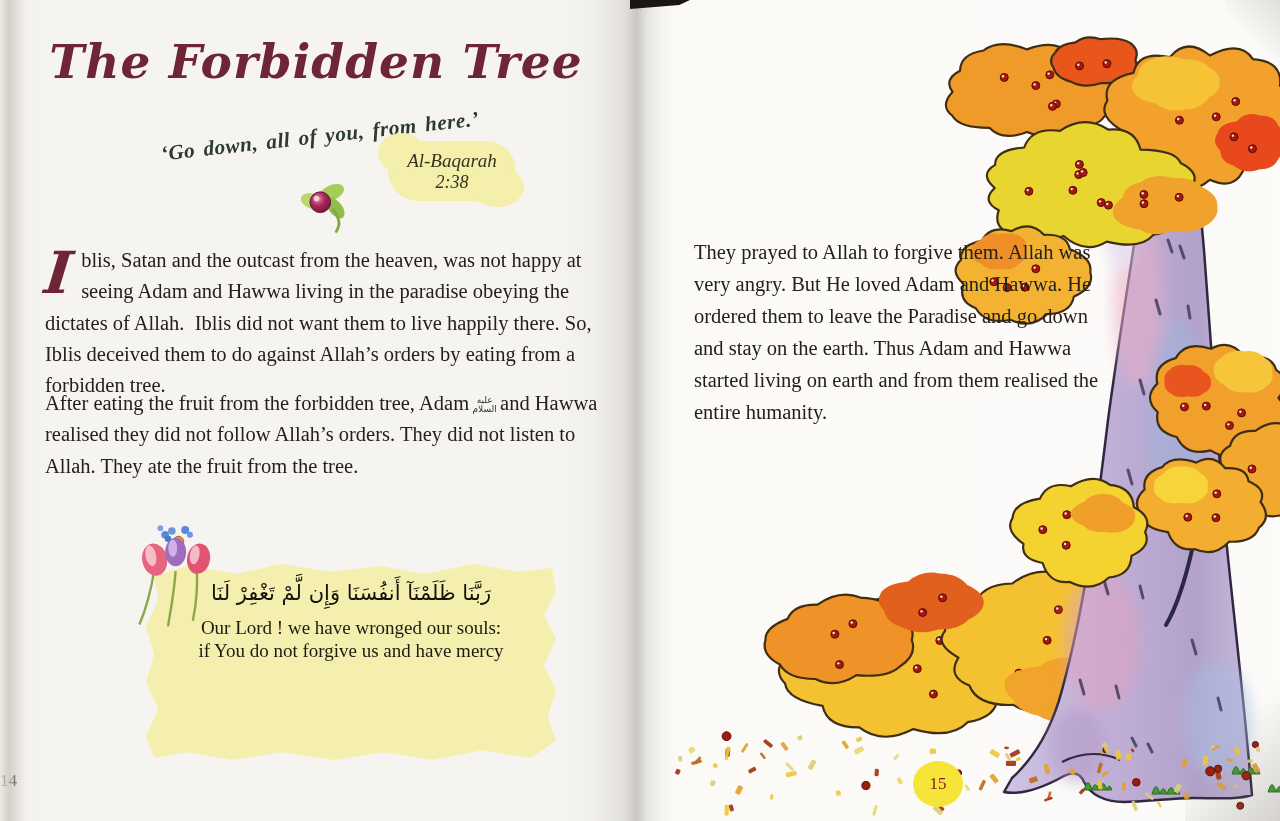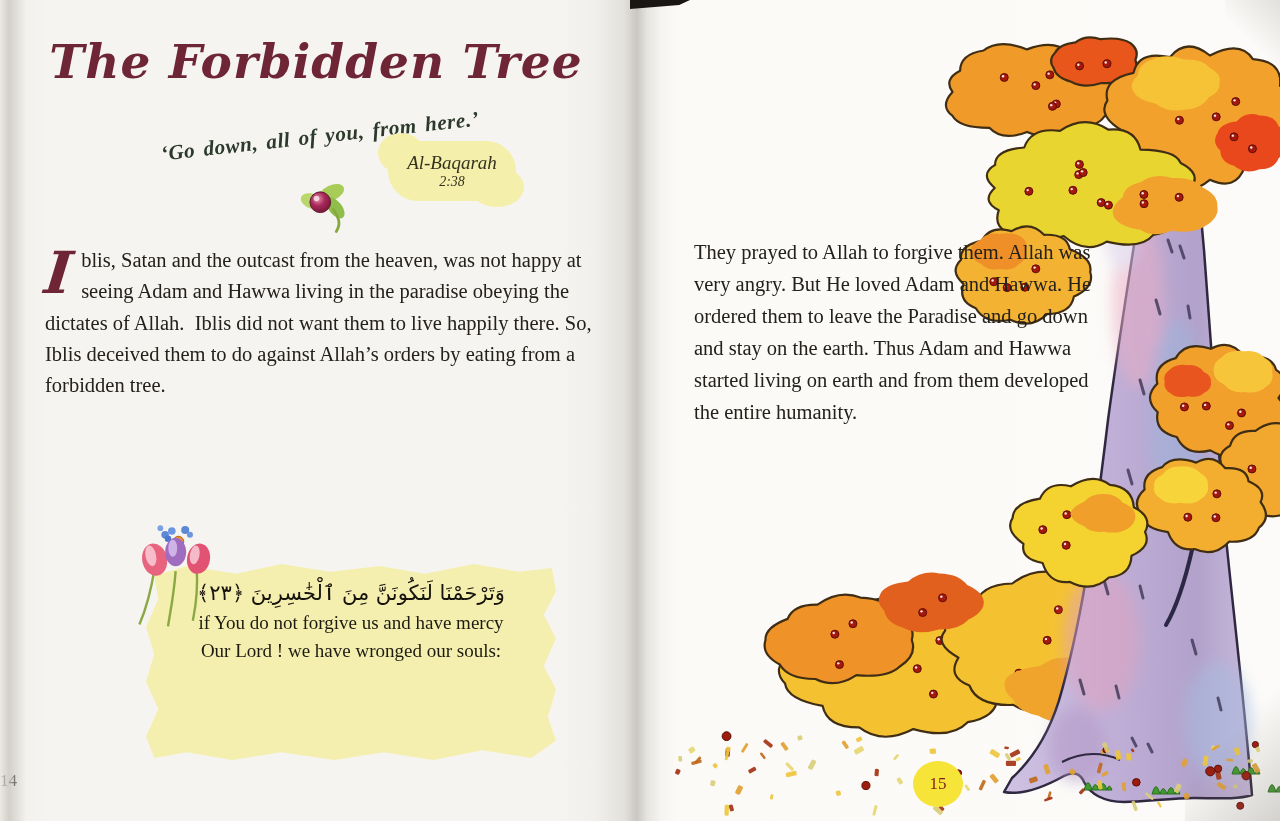--- a/index.html
+++ b/index.html
@@ -35,21 +35,21 @@
   .cloud { position:absolute; left:388px; top:141px; width:128px; height:60px;
     background:var(--cloud-yellow,#f5efac); border-radius:30px; }
   .cloud::before { content:""; position:absolute; left:-10px; top:-8px; width:46px; height:40px;
     border-radius:50%; background:inherit; }
   .cloud::after { content:""; position:absolute; right:-8px; bottom:-6px; width:54px; height:40px;
     border-radius:50%; background:inherit; }
   .cloud .cl-in { position:relative; z-index:2; width:100%; height:100%;
     display:flex; flex-direction:column; align-items:center; justify-content:center;
     font-style:italic; color:#35311f; line-height:1.15; }
   .cl-surah { font-size:19px; }
-  .cl-ayah  { font-size:14px; }
+  .cl-ayah  { font-size:18px; }
 
   .body-par { position:absolute; left:45px; width:572px; font-size:20.5px; line-height:1.53;
     color:var(--body-text,#24211c); white-space:pre-wrap; }
   #para1 { top:245px; }
   #para2 { top:388px; white-space:normal; }
   .dropcap { float:left; font-family:"DejaVu Serif",serif; font-style:italic; font-weight:bold;
     font-size:58px; line-height:.80; margin:5px 9px 0 0; color:var(--title-maroon,#6e2536);
     transform:skewX(-6deg); }
   .honorific { display:inline-block; width:25px; font-size:9px; line-height:1.05; text-align:center;
     vertical-align:-2px; direction:rtl; margin:0 3px; color:#333;
@@ -105,25 +105,26 @@
       <ellipse cx="42" cy="17" rx="14" ry="8" fill="#a8cc58" transform="rotate(-25 42 17)"></ellipse>
       <ellipse cx="22" cy="26" rx="13" ry="8" fill="#b9d76a" transform="rotate(18 22 26)"></ellipse>
       <ellipse cx="46" cy="33" rx="13" ry="7" fill="#8fbf4a" transform="rotate(52 46 33)"></ellipse>
       <path d="M44 35 C50 44,52 50,47 58" stroke="#86a83e" stroke-width="3" fill="none" stroke-linecap="round"></path>
       <circle cx="30" cy="27" r="11" fill="url(#berryGrad)" stroke="#5e1430" stroke-width="1"></circle>
       <circle cx="26" cy="23" r="3" fill="#f6dce4" opacity=".9"></circle>
     </svg>
 
     <p class="body-par" id="para1"><span class="dropcap">I</span><span>blis, Satan and the outcast from the heaven, was not happy at seeing Adam and Hawwa living in the paradise obeying the dictates of Allah.  Iblis did not want them to live happily there. So, Iblis deceived them to do against Allah’s orders by eating from a forbidden tree.</span></p>
 
+    <p class="body-par" id="para2"><span>After eating the fruit from the forbidden tree, Adam</span><span class="honorific">عليه السلام</span><span>and Hawwa realised they did not follow Allah’s orders. They did not listen to Allah. They ate the fruit from the tree.</span></p>
 
     <div class="verse-box">
-      <div class="arabic">وَتَرْحَمْنَا لَنَكُونَنَّ مِنَ ٱلْخَٰسِرِينَ ﴿٢٣﴾</div>
+      <div class="arabic">رَبَّنَا ظَلَمْنَآ أَنفُسَنَا وَإِن لَّمْ تَغْفِرْ لَنَا</div>
+      <div class="translation">Our Lord ! we have wronged our souls:</div>
       <div class="translation" style="margin-top:0">if You do not forgive us and have mercy</div>
-      <div class="translation">Our Lord ! we have wronged our souls:</div>
     </div>
 
     <svg width="105" height="118" viewBox="0 0 110 120" style="position:absolute;left:126px;top:514px;z-index:3;">
       <path d="M30 55 C26 80,20 100,14 114" stroke="#8aa843" stroke-width="2.5" fill="none"></path>
       <path d="M52 58 C50 85,46 102,44 116" stroke="#8aa843" stroke-width="2.5" fill="none"></path>
       <path d="M74 54 C76 82,72 100,70 110" stroke="#8aa843" stroke-width="2.5" fill="none"></path>
       <g>
         <circle cx="41" cy="20" r="4" fill="#5c88d8"></circle>
           <circle cx="48" cy="16" r="4" fill="#6c96e0"></circle>
         <circle cx="44" cy="24" r="3.4" fill="#4a78cc"></circle>
@@ -448,21 +449,21 @@
           <rect x="476.8179441015089" y="773.4441358024692" width="7.0142789780521255" height="3.3805812757201643" rx="1.2" fill="#e2a132" opacity="0.92" transform="rotate(147 476.8179441015089 773.4441358024692)"></rect>
           <rect x="415.6524134087792" y="763.6907407407407" width="9.951320301783264" height="4.846875000000001" rx="1.2" fill="#e2a132" opacity="0.92" transform="rotate(72 415.6524134087792 763.6907407407407)"></rect>
           <rect x="69.68878600823045" y="757.9188271604938" width="8.3974451303155" height="2.8784593621399175" rx="1.2" fill="#c06a1f" opacity="0.92" transform="rotate(130 69.68878600823045 757.9188271604938)"></rect>
           <rect x="184.5848979766804" y="761.3962962962963" width="9.97241512345679" height="4.9338477366255145" rx="1.2" fill="#d9ce7a" opacity="0.92" transform="rotate(118 184.5848979766804 761.3962962962963)"></rect>
           <rect x="301.16439471879283" y="787.5219135802469" width="10.586655521262003" height="5.383822016460906" rx="1.2" fill="#e6d873" opacity="0.92" transform="rotate(24 301.16439471879283 787.5219135802469)"></rect>
           <rect x="498.93404921124824" y="753.1018518518518" width="7.236659807956104" height="4.822337962962963" rx="1.2" fill="#eec63e" opacity="0.92" transform="rotate(87 498.93404921124824 753.1018518518518)"></rect>
           <rect x="500.3368698559671" y="747.9753086419753" width="4.023225308641975" height="2.613361625514403" rx="1.2" fill="#a43414" opacity="0.92" transform="rotate(51 500.3368698559671 747.9753086419753)"></rect>
         </g>
     </svg>
 
-    <p class="para-right">They prayed to Allah to forgive them. Allah was very angry. But He loved Adam and Hawwa. He ordered them to leave the Paradise and go down and stay on the earth. Thus Adam and Hawwa started living on earth and from them developed the entire humanity.</p>
+    <p class="para-right">They prayed to Allah to forgive them. Allah was very angry. But He loved Adam and Hawwa. He ordered them to leave the Paradise and go down and stay on the earth. Thus Adam and Hawwa started living on earth and from them realised the entire humanity.</p>
 
     <div class="pagenum-circle">
       <span>15</span>
     </div>
   </div>
 
   <div class="gutter"></div>
   <div class="binding-notch"></div>
   <div class="edge-left"></div>
   <div class="corner-br"></div>

